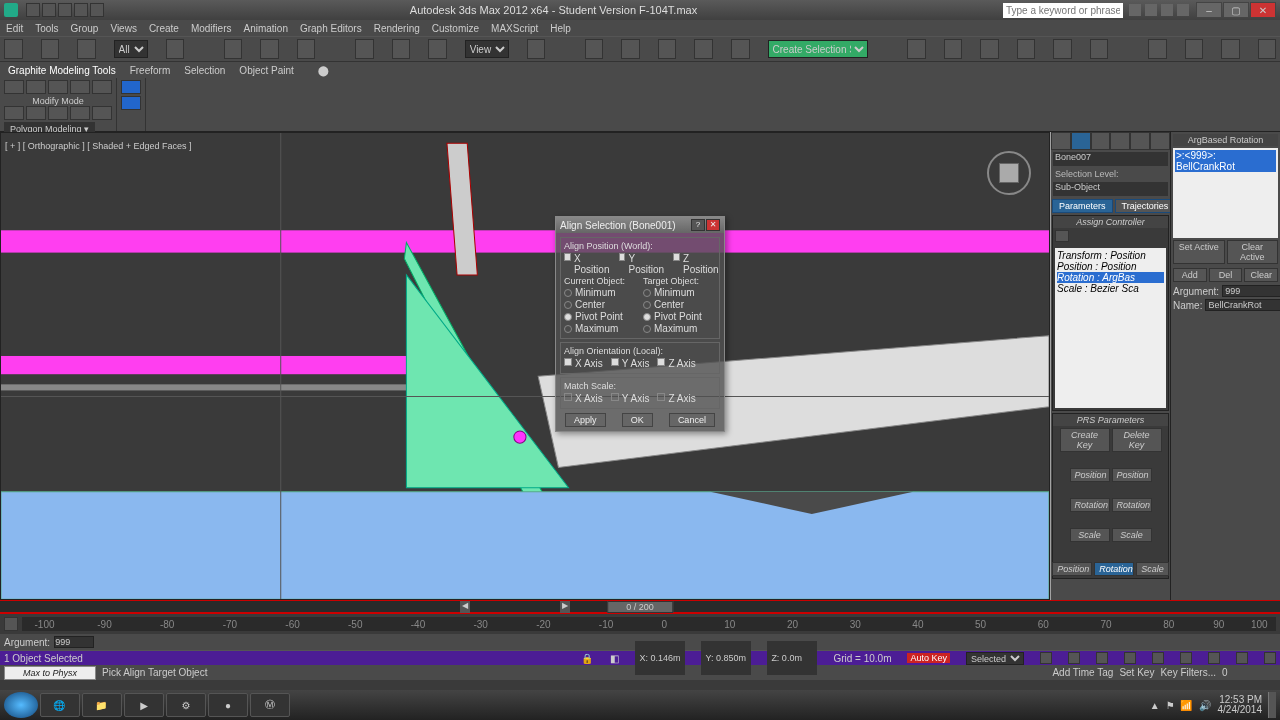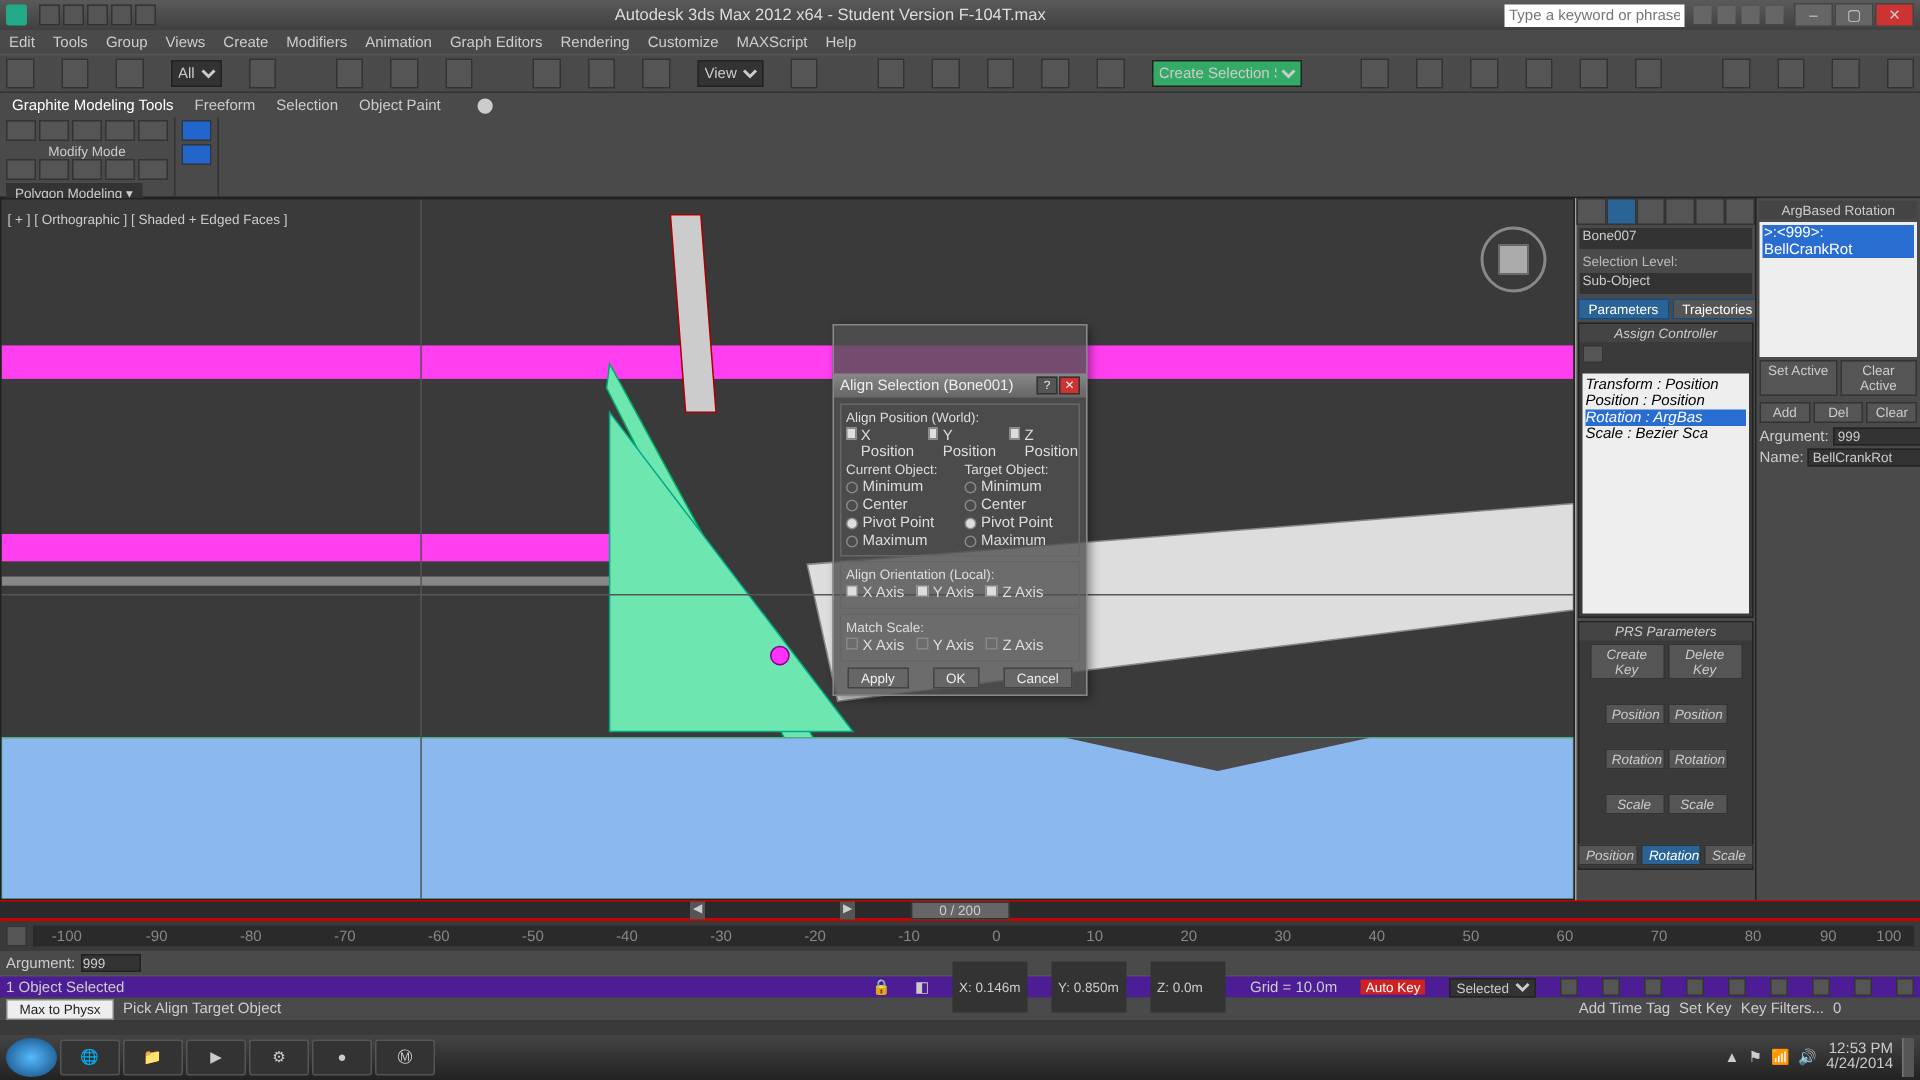--- a/index.html
+++ b/index.html
@@ -80,31 +80,31 @@
 .argrow input { width:40px; height:12px; background:#333; color:#ccc; border:1px solid #222; font-size:9px;}
 
 .status1 { height:15px; background:#4c1d95; border-top:1px solid #555; display:flex; align-items:center; padding:0 4px; gap:16px; color:#ccc;}
 .status1 .fill { flex:1; }
 .status1 .coord { background:#333; padding:12px 4px; font-size:9px; width:50px;}
 .status1 .autokey { background:#c22; color:#fff; padding:0 3px; font-size:9px;}
 .status1 .pb { width:12px; height:12px; background:#555; border:1px solid #333;}
 .status1 select { background:#333; color:#ccc; border:1px solid #222; font-size:9px; height:13px;}
 
 .status2 { height:15px; background:#4a4a4a; display:flex; align-items:center; padding:0 4px; gap:6px; color:#ccc;}
-.maxphys { background:#eee; color:#222; font-size:9px; padding:1px 8px; border:1px solid #888;}
+.maxphys { background:#eee; color:#222; font-size:9px; padding:1px 18px; border:1px solid #888;font-style:italic;}
 
 .taskbar { height:30px; background:linear-gradient(#444,#222); position:absolute; bottom:0; left:0; right:0; display:flex; align-items:center; padding:0 4px; gap:2px;}
 .taskbar .start { width:34px; height:26px; border-radius:50%; background:radial-gradient(#5bf,#147);}
 .taskbar .ti { width:40px; height:24px; background:#333; border:1px solid #555; border-radius:2px; display:flex; align-items:center; justify-content:center;}
 .taskbar .tray { margin-left:auto; display:flex; align-items:center; gap:6px; color:#ccc; font-size:9px;}
 .taskbar .clock { text-align:right; line-height:1;}
 
 
 .dialog { position:absolute; left:555px; top:216px; width:170px; background:rgba(80,80,80,0.8); border:1px solid #888; box-shadow:2px 2px 6px rgba(0,0,0,0.4);}
-.dialog .dtitle { height:16px; background:linear-gradient(#888,#666); display:flex; align-items:center; padding:0 4px; font-size:10px; color:#eee;margin-top:32px;}
+.dialog .dtitle { height:16px; background:linear-gradient(#888,#666); display:flex; align-items:center; padding:0 4px; font-size:10px; color:#eee;}
 .dialog .dtitle .dbtns { margin-left:auto; display:flex; gap:1px;}
 .dialog .dtitle .dbtns span { width:14px; height:12px; background:#555; border:1px solid #333; font-size:8px; text-align:center;}
 .dialog .dtitle .dbtns .dcl { background:#c33;}
 .dialog .dbody { padding:4px; color:#ddd; font-size:9px;}
 .dialog .grp { border:1px solid #666; padding:3px; margin-bottom:3px;}
 .dialog .grp-t { font-size:9px; color:#ddd; margin-bottom:2px;}
 .dialog .row { display:flex; gap:8px; align-items:center; margin:1px 0;}
 .dialog .cols { display:flex; gap:6px;}
 .dialog .col { flex:1;}
 .dialog .col .hd { font-size:9px; color:#ddd; margin-bottom:1px;}

